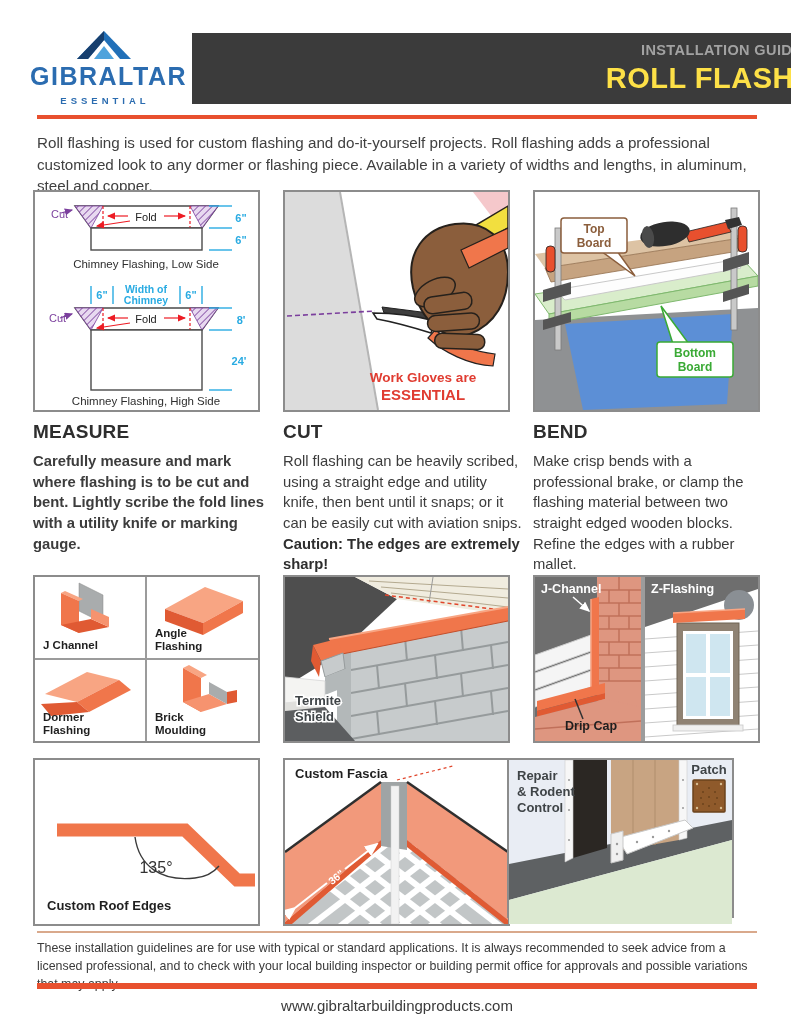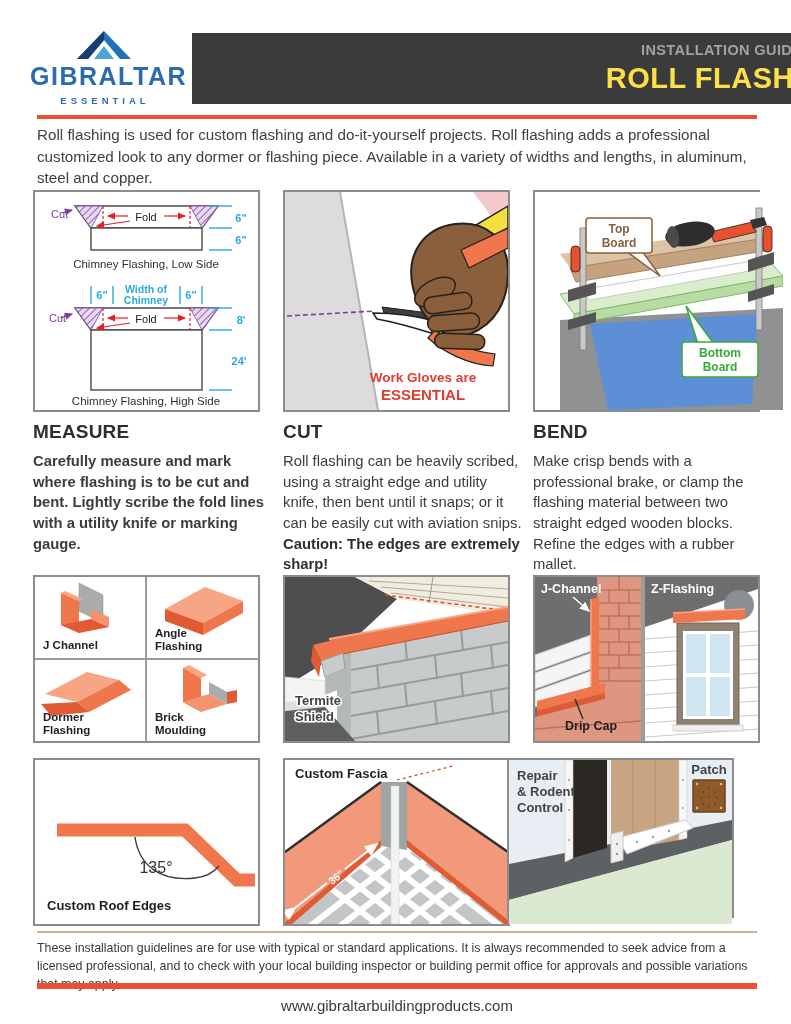--- a/index.html
+++ b/index.html
@@ -40,21 +40,21 @@
   <div class="abs brand" style="left:30px;top:62px;width:150px;font-size:25px;letter-spacing:1.5px;">GIBRALTAR</div>
   <div class="abs brand" style="left:30px;top:95px;width:150px;font-size:9.5px;letter-spacing:4px;">ESSENTIAL</div>
 
   <div class="abs darkbar" style="left:192px;top:33px;width:655px;height:71px;text-align:right;">
     <div class="kicker">INSTALLATION GUIDELINES</div>
     <div class="title">ROLL FLASHING</div>
   </div>
 
   <div class="abs rule" style="left:37px;top:115px;width:720px;height:4px;"></div>
 
-  <div class="abs intro" style="left:37px;top:124px;width:722px;">Roll flashing is used for custom flashing and do-it-yourself projects. Roll flashing adds a professional customized look to any dormer or flashing piece. Available in a variety of widths and lengths, in aluminum, steel and copper.</div>
+  <div class="abs intro" style="left:37px;top:132px;width:722px;">Roll flashing is used for custom flashing and do-it-yourself projects. Roll flashing adds a professional customized look to any dormer or flashing piece. Available in a variety of widths and lengths, in aluminum, steel and copper.</div>
 
   <div class="panel" style="left:33px;top:190px;width:227px;height:222px;">
     <svg width="223" height="218" viewBox="0 0 223 218">
       <defs>
         <pattern id="hatch" width="5" height="5" patternTransform="rotate(45)" patternUnits="userSpaceOnUse">
           <rect width="5" height="5" fill="#E8D9F0"></rect>
             <line x1="0" y1="0" x2="0" y2="5" stroke="#7B3F9D" stroke-width="1.6"></line>
         </pattern>
         <marker id="mr" markerWidth="7" markerHeight="7" refX="6" refY="3" orient="auto">
             <path d="M0,0 L7,3 L0,6 Z" fill="#ED1C24"></path>
@@ -133,21 +133,21 @@
         <ellipse cx="150" cy="100" rx="22" ry="12" transform="rotate(-28 150 100)" fill="#8B5E3C" stroke-width="1.5"></ellipse>
         <rect x="138" y="106" width="48" height="17" rx="8" transform="rotate(-8 138 106)" fill="#8B5E3C" stroke-width="1.5"></rect>
         <rect x="142" y="124" width="52" height="16" rx="8" transform="rotate(-4 142 124)" fill="#8B5E3C" stroke-width="1.5"></rect>
         <rect x="150" y="141" width="50" height="15" rx="7" transform="rotate(2 150 141)" fill="#8B5E3C" stroke-width="1.5"></rect>
       </g>
       <text x="138" y="190" text-anchor="middle" font-size="13.5" font-weight="bold" fill="#E03C31">Work Gloves are</text>
       <text x="138" y="208" text-anchor="middle" font-size="15" font-weight="bold" fill="#E03C31">ESSENTIAL</text>
     </svg>
   </div>
 
-  <div class="panel" style="left:533px;top:190px;width:227px;height:222px;padding-left:25px;">
+  <div class="panel" style="left:533px;top:190px;width:227px;height:222px;">
     <svg width="223" height="218" viewBox="0 0 223 218">
       <rect width="223" height="218" fill="#ffffff"></rect>
       <polygon points="0,128 223,116 223,218 0,218" fill="#8F9193"></polygon>
       <polygon points="30,132 198,122 192,212 48,218" fill="#5C8FD6"></polygon>
       <polygon points="0,102 210,70 223,84 14,122" fill="#D9EDCB" stroke="#7FB86E" stroke-width="1"></polygon>
       <polygon points="14,122 223,84 223,94 14,132" fill="#B7DBA2" stroke="#7FB86E" stroke-width="1"></polygon>
       <polygon points="20,98 198,68 206,76 30,108" fill="#FDFDFD" stroke="#C9C9C9" stroke-width="1"></polygon>
       <polygon points="0,62 194,36 206,46 10,76" fill="#DDC3A4"></polygon>
       <polygon points="10,76 206,46 210,58 16,90" fill="#C6A380" stroke="#93704E" stroke-width="0.8"></polygon>
 

